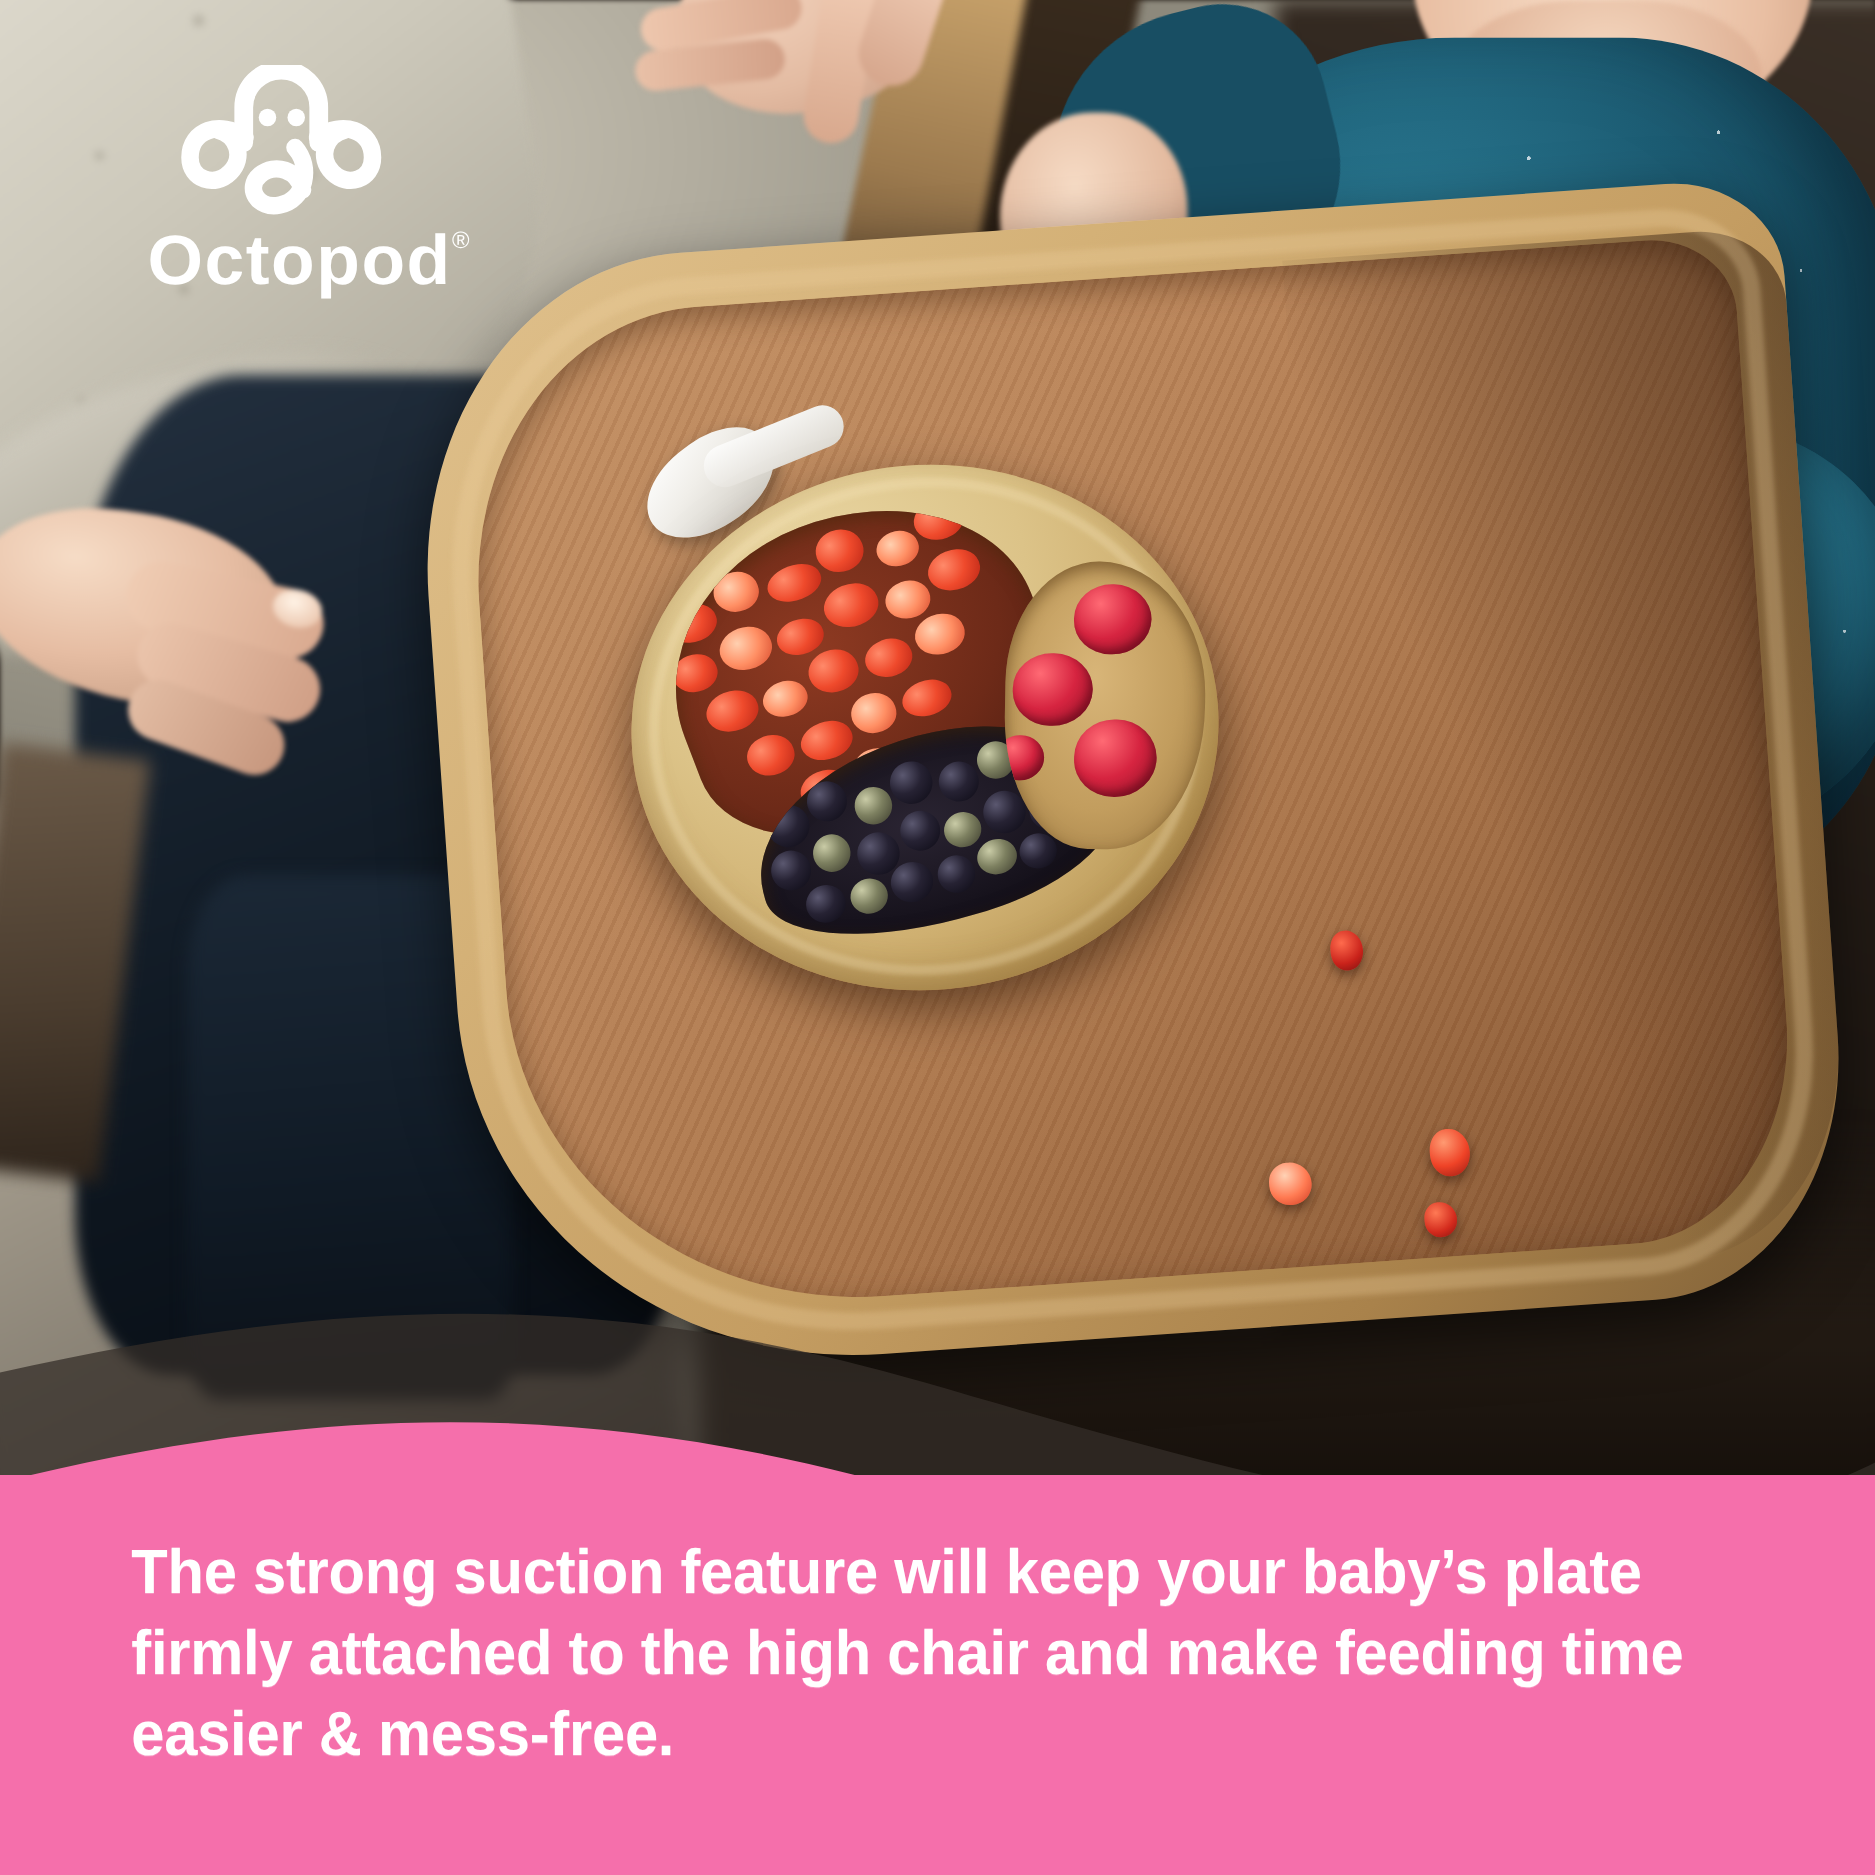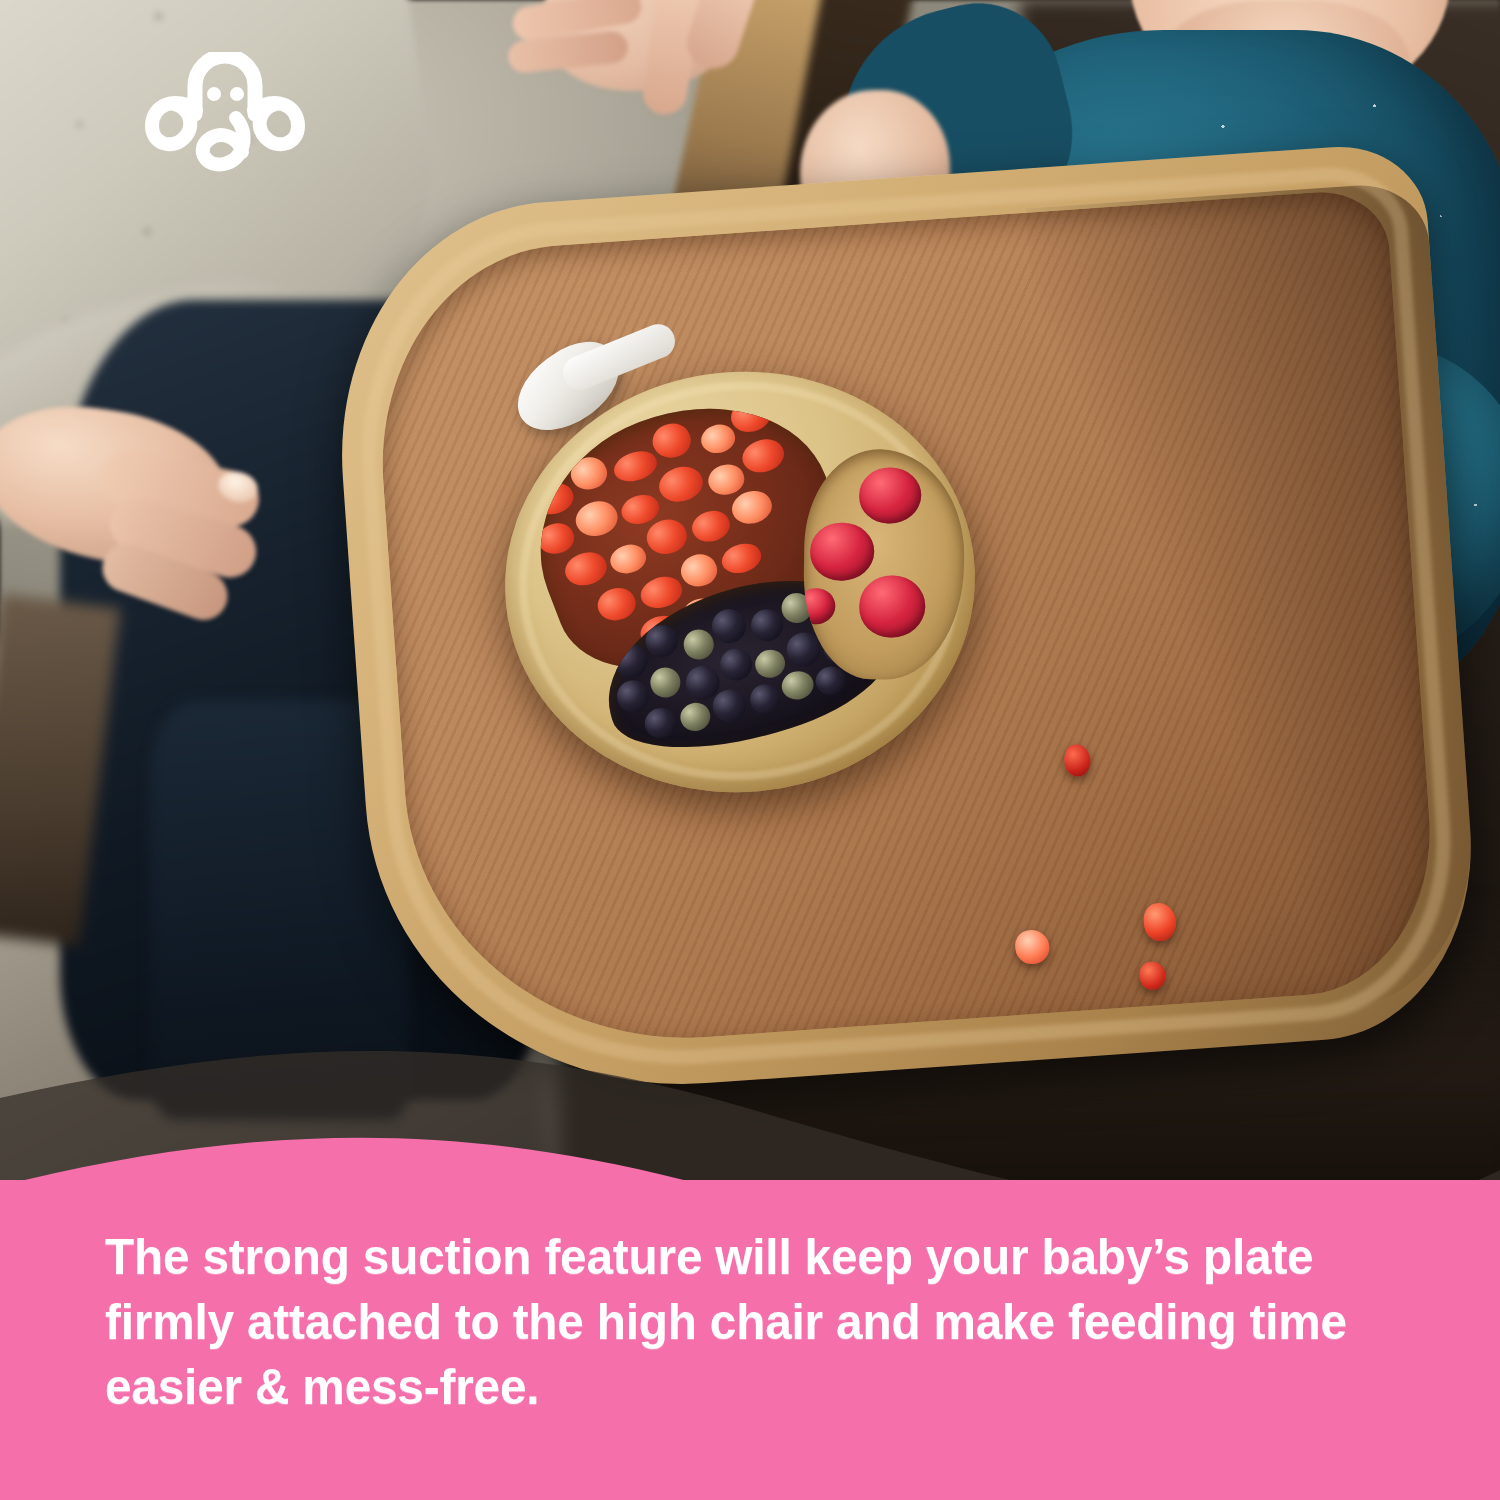--- a/index.html
+++ b/index.html
@@ -546,15 +546,19 @@
           <path d="M56,58 C36,44 12,52 12,74 C12,92 32,98 44,86 C56,74 50,56 34,52"></path>
 
           <path d="M114,58 C134,44 158,52 158,74 C158,92 138,98 126,86 C114,74 120,56 136,52"></path>
 
           <path d="M96,66 C110,82 104,108 84,112 C66,116 56,98 68,88 C80,78 98,84 102,100"></path>
         </g>
         <circle cx="74" cy="42" r="7" fill="#ffffff"></circle>
         <circle cx="97" cy="42" r="7" fill="#ffffff"></circle>
       </svg>
     </div>
+    <div class="logo-word">
+      <span class="logo-word-text">Octopod</span>
+      <span class="logo-reg">®</span>
+    </div>
   </div>
 
 </div>
 
 </body></html>

